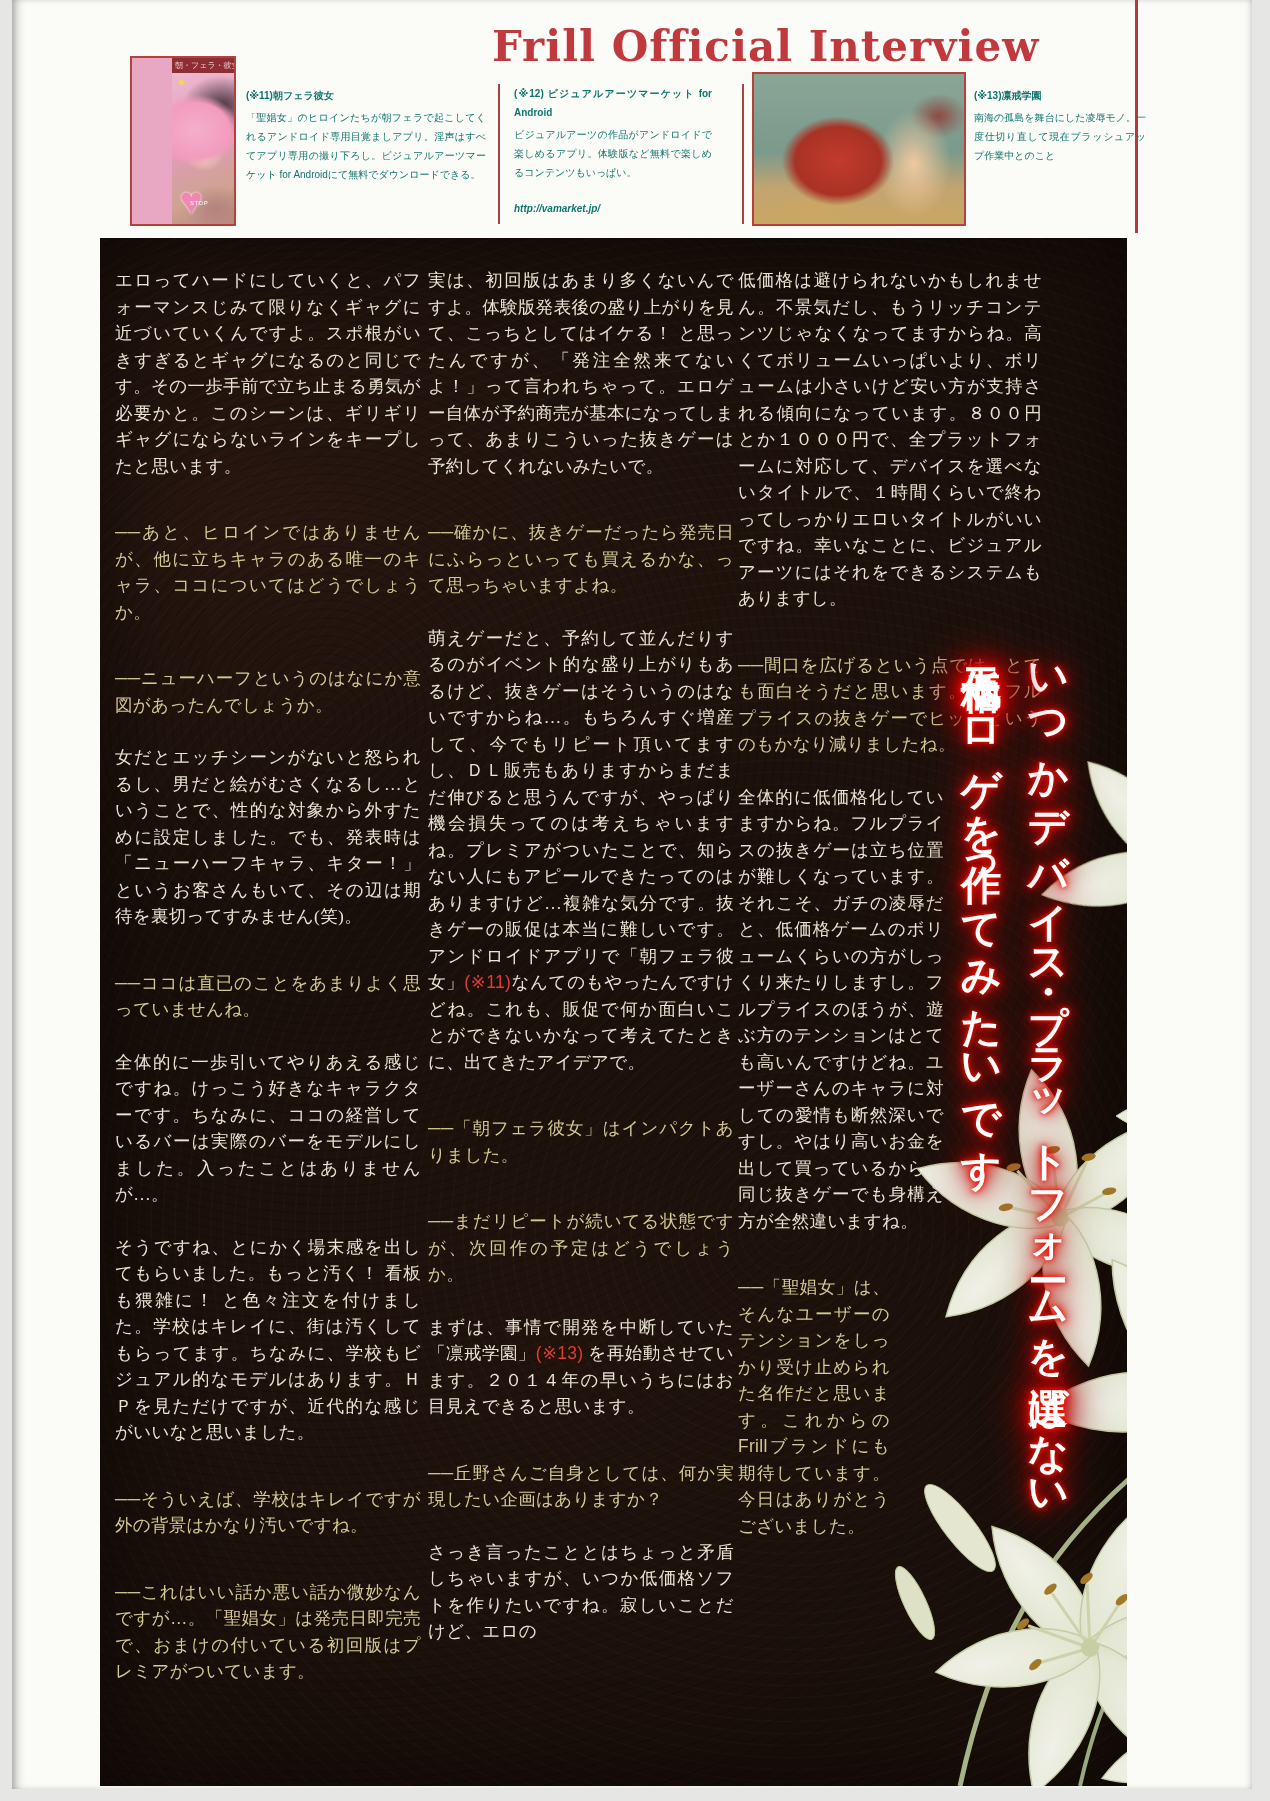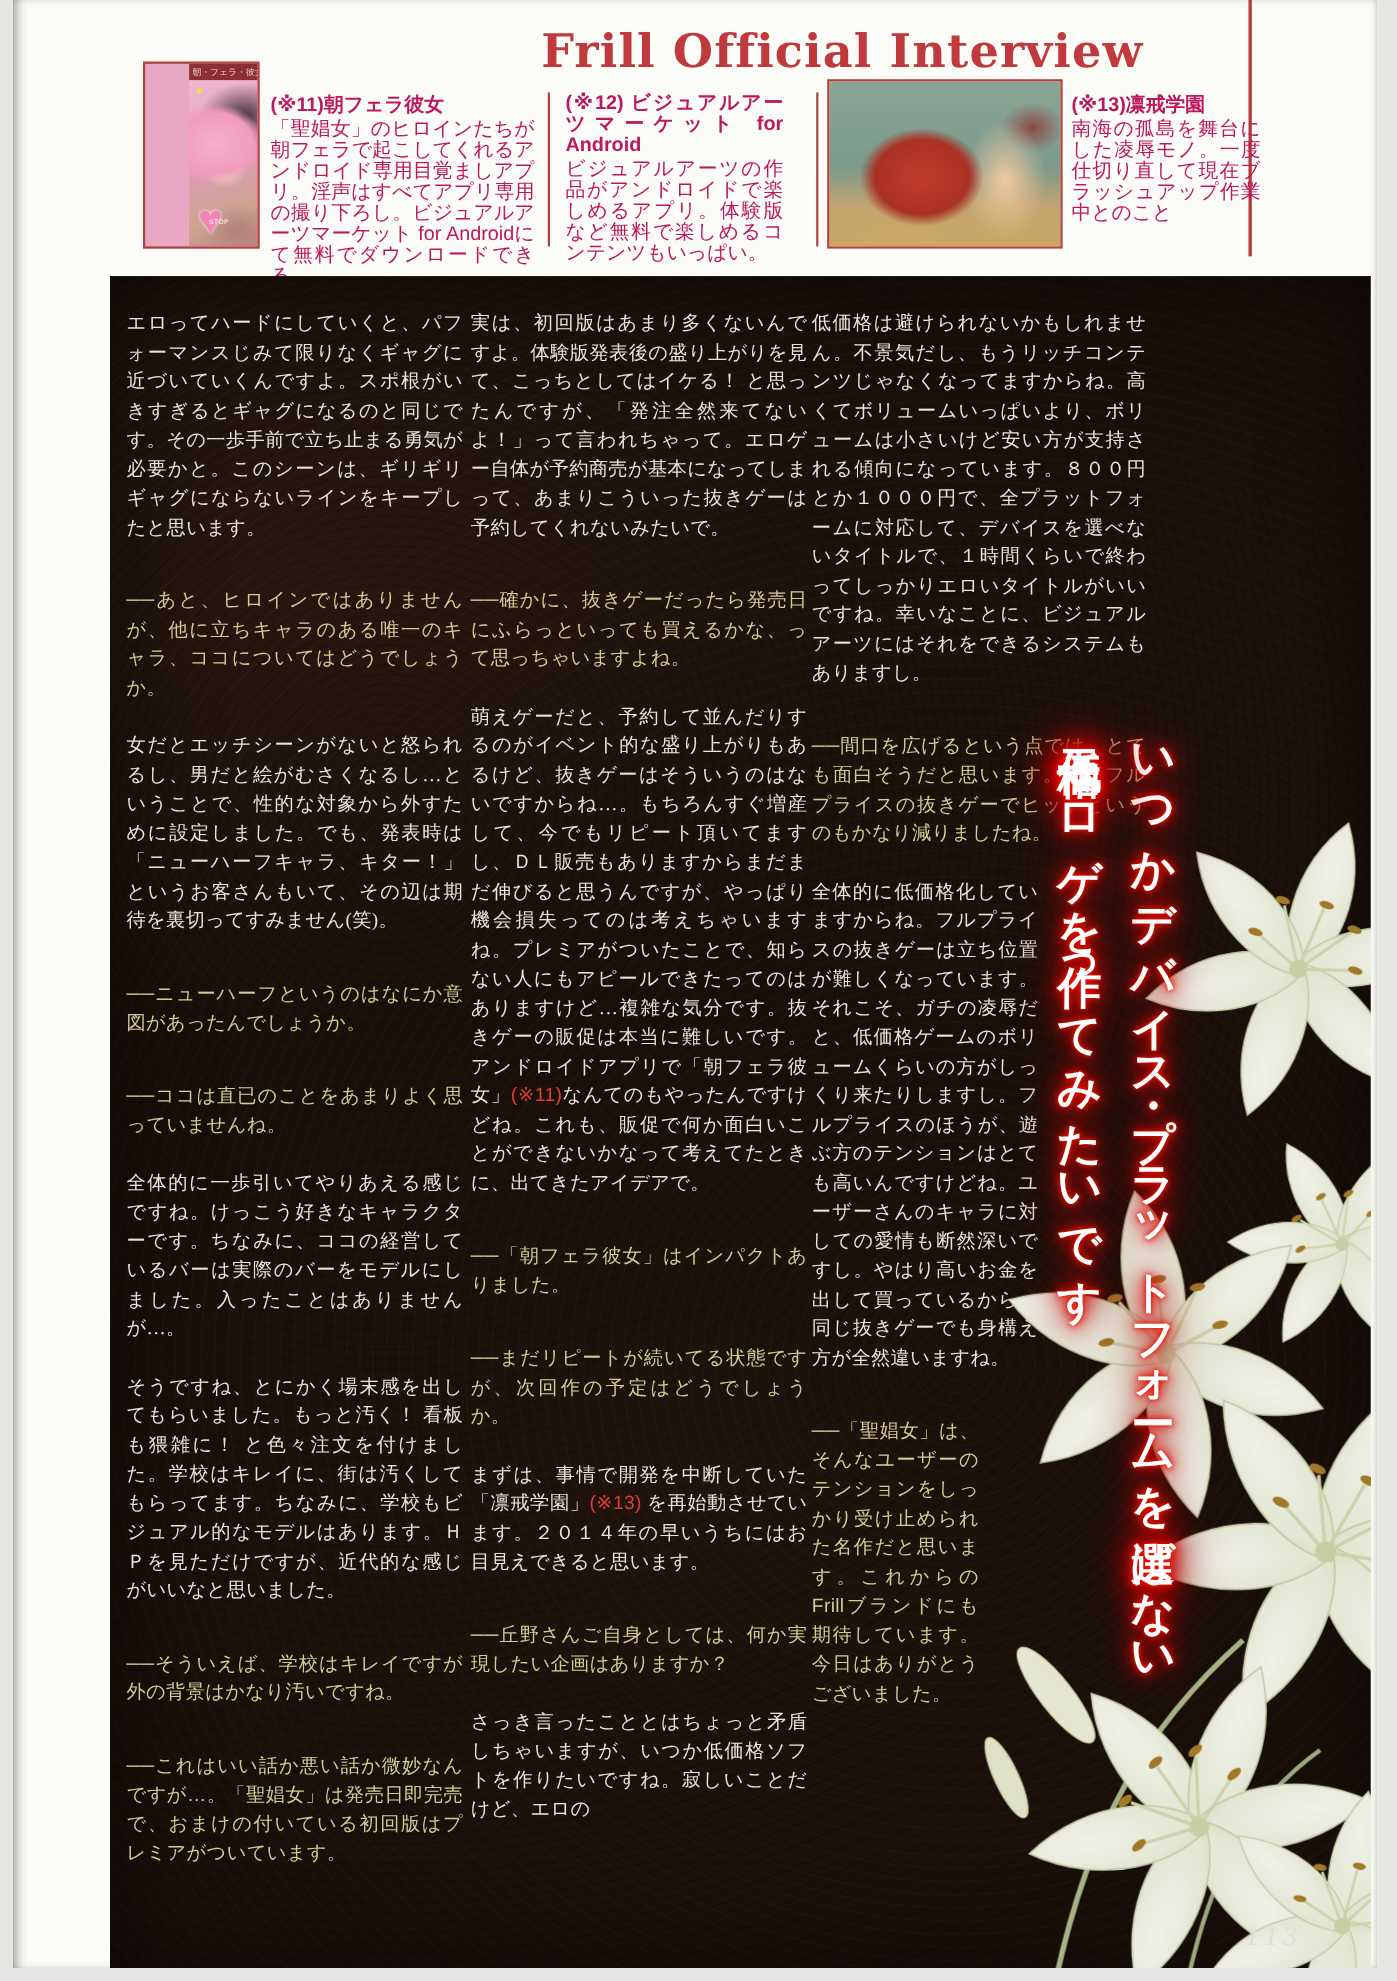--- a/index.html
+++ b/index.html
@@ -20,21 +20,21 @@
   
   .header-title{
     position:absolute;top:22px;left:480px;width:580px;
     font-family:"DejaVu Serif","Liberation Serif",serif;
     font-weight:bold;
     font-size:42px;color:#c03a3d;letter-spacing:1px;
     white-space:nowrap;
   }
   .red-rule{position:absolute;left:1123px;top:0;width:3px;height:233px;background:#b6393c;}
   
-  .fn-text{position:absolute;color:#be185d;font-size:18px;line-height:19px;text-align:justify;}
+  .fn-text{position:absolute;color:#0f766e;font-size:10px;line-height:19px;text-align:justify;}
   .fn-title{font-weight:bold;margin-bottom:3px;white-space:normal;}
   .fn-url{font-weight:bold;margin-top:17px;font-style:italic;}
   .fn1{left:234px;top:86px;width:240px;}
   .fn2{left:502px;top:84px;width:198px;}
   .fn3{left:962px;top:86px;width:172px;}
   .fn-divider{position:absolute;top:84px;width:2px;height:140px;background:#a8443d;}
   .div1{left:486px;}
   .div2{left:730px;}
   
   .thumb1{
@@ -65,21 +65,21 @@
     border:2px solid #b5403c;box-sizing:border-box;
     background:
       radial-gradient(ellipse 78px 62px at 40% 58%, #c23b2c 0%, #a93225 55%, rgba(169,50,37,0) 72%),
       radial-gradient(ellipse 50px 72px at 76% 60%, #f0c9a0 0%, rgba(240,201,160,0) 75%),
       radial-gradient(ellipse 38px 30px at 88% 28%, #8e4a43 0%, rgba(142,74,67,0) 75%),
       radial-gradient(ellipse 60px 24px at 30% 92%, #caa763 0%, rgba(202,167,99,0) 80%),
       linear-gradient(180deg,#8aa697 0%,#7b9a8c 52%,#c2a470 76%,#c9a763 100%);
   }
   
   .dark{
-    position:absolute;left:88px;top:251px;width:1146px;height:1548px;overflow:hidden;
+    position:absolute;left:88px;top:238px;width:1027px;height:1548px;overflow:hidden;
     background:
       repeating-radial-gradient(circle at 22% 31%, rgba(0,0,0,.16) 0 1px, rgba(0,0,0,0) 2px 9px),
       repeating-radial-gradient(circle at 67% 64%, rgba(110,70,45,.07) 0 1px, rgba(0,0,0,0) 2px 12px),
       radial-gradient(1100px 650px at 15% 18%, rgba(96,52,36,.20), rgba(0,0,0,0) 62%),
       radial-gradient(900px 750px at 45% 72%, rgba(72,40,28,.16), rgba(0,0,0,0) 60%),
       radial-gradient(750px 520px at 82% 28%, rgba(60,32,24,.13), rgba(0,0,0,0) 60%),
       #190f0a;
     box-shadow:inset 0 0 90px rgba(0,0,0,.55);
   }
   .col{position:absolute;top:29px;}
@@ -206,22 +206,22 @@
           <use href="#lily" transform="translate(400,520) scale(1.45) rotate(-12)"></use>
           <use href="#lily" transform="translate(545,700) scale(1.6) rotate(25)"></use>
           <use href="#lily" transform="translate(430,950) scale(1.5) rotate(-40)"></use>
           <use href="#lily" transform="translate(560,1040) scale(1.2) rotate(10)"></use>
         </g>
       </svg>
 
       <div class="col" data-col="0">
           <p class="para a">エロってハードにしていくと、パフォーマンスじみて限りなくギャグに近づいていくんですよ。スポ根がいきすぎるとギャグになるのと同じです。その一歩手前で立ち止まる勇気が必要かと。このシーンは、ギリギリギャグにならないラインをキープしたと思います。</p>
           <p class="para q">──あと、ヒロインではありませんが、他に立ちキャラのある唯一のキャラ、ココについてはどうでしょうか。</p>
+          <p class="para q">──ニューハーフというのはなにか意図があったんでしょうか。</p>
           <p class="para a">女だとエッチシーンがないと怒られるし、男だと絵がむさくなるし…ということで、性的な対象から外すために設定しました。でも、発表時は「ニューハーフキャラ、キター！」というお客さんもいて、その辺は期待を裏切ってすみません(笑)。</p>
-          <p class="para q">──ニューハーフというのはなにか意図があったんでしょうか。</p>
           <p class="para q">──ココは直已のことをあまりよく思っていませんね。</p>
           <p class="para a">全体的に一歩引いてやりあえる感じですね。けっこう好きなキャラクターです。ちなみに、ココの経営しているバーは実際のバーをモデルにしました。入ったことはありませんが…。</p>
           <p class="para a">そうですね、とにかく場末感を出してもらいました。もっと汚く！ 看板も猥雑に！ と色々注文を付けました。学校はキレイに、街は汚くしてもらってます。ちなみに、学校もビジュアル的なモデルはあります。ＨＰを見ただけですが、近代的な感じがいいなと思いました。</p>
           <p class="para q">──そういえば、学校はキレイですが外の背景はかなり汚いですね。</p>
           <p class="para q">──これはいい話か悪い話か微妙なんですが…。「聖娼女」は発売日即完売で、おまけの付いている初回版はプレミアがついています。</p>
         </div>
       <div class="col" data-col="1">
           <p class="para a">実は、初回版はあまり多くないんですよ。体験版発表後の盛り上がりを見て、こっちとしてはイケる！ と思ったんですが、「発注全然来てないよ！」って言われちゃって。エロゲー自体が予約商売が基本になってしまって、あまりこういった抜きゲーは予約してくれないみたいで。</p>
           <p class="para q">──確かに、抜きゲーだったら発売日にふらっといっても買えるかな、って思っちゃいますよね。</p>
           <p class="para a">萌えゲーだと、予約して並んだりするのがイベント的な盛り上がりもあるけど、抜きゲーはそういうのはないですからね…。もちろんすぐ増産して、今でもリピート頂いてますし、ＤＬ販売もありますからまだまだ伸びると思うんですが、やっぱり機会損失ってのは考えちゃいますね。プレミアがついたことで、知らない人にもアピールできたってのはありますけど…複雑な気分です。抜きゲーの販促は本当に難しいです。アンドロイドアプリで「朝フェラ彼女」<span class="ref">(※11)</span>なんてのもやったんですけどね。これも、販促で何か面白いことができないかなって考えてたときに、出てきたアイデアで。</p>

